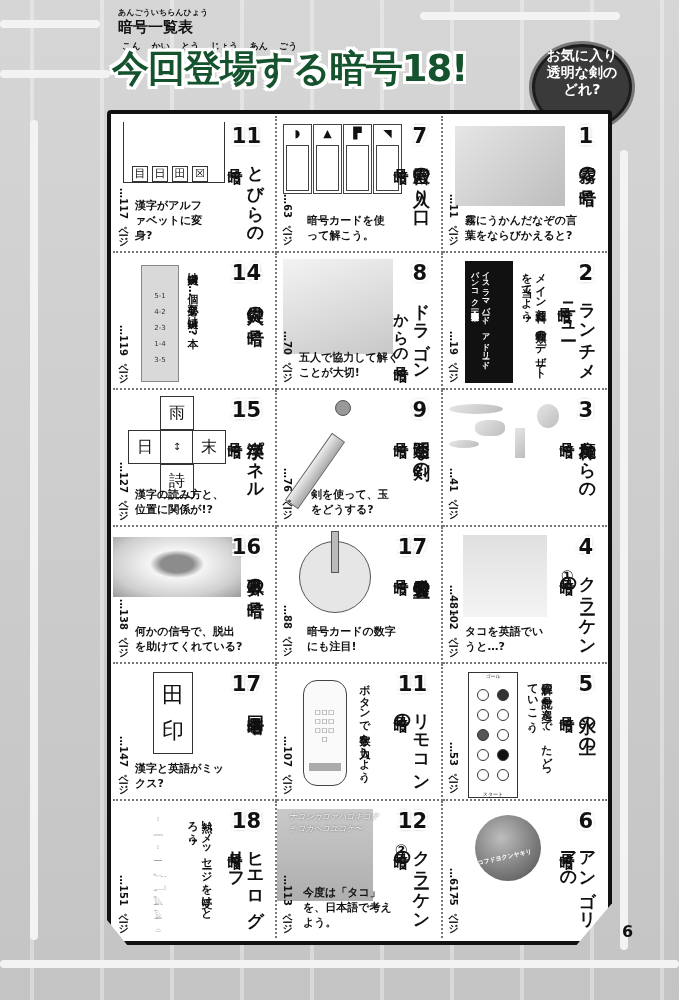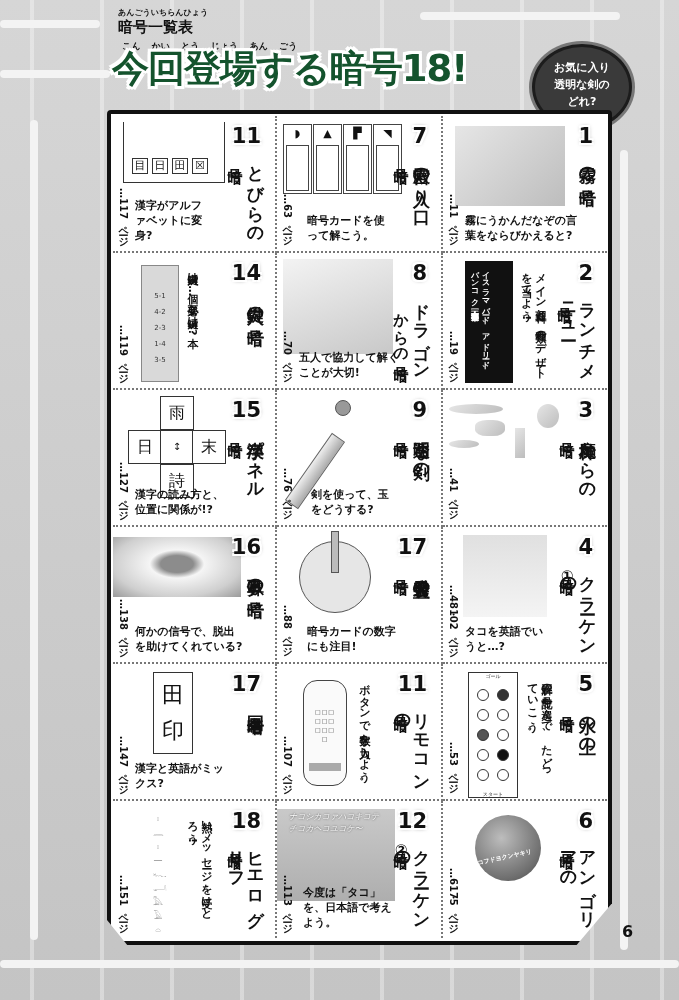--- a/index.html
+++ b/index.html
@@ -8,21 +8,21 @@
       repeating-linear-gradient(90deg,rgba(255,255,255,0.0) 0 30px,rgba(255,255,255,0.35) 30px 34px,rgba(255,255,255,0) 34px 70px),
       linear-gradient(#d6d6d6,#c4c4c4);}
   .circuit{position:absolute;background:#f3f3f3;border-radius:6px;}
   .header-small{position:absolute;left:118px;top:8px;}
   .ruby-small{font-size:8px;font-weight:bold;letter-spacing:0px;display:block;line-height:9px;}
   .small-title{font-size:15px;font-weight:bold;line-height:17px;}
   .main-title{position:absolute;left:112px;top:44px;font-size:37px;font-weight:900;color:#14532d;
      text-shadow:-3px -3px 0 #fff,3px -3px 0 #fff,-3px 3px 0 #fff,3px 3px 0 #fff,0 3px 0 #fff,3px 0 0 #fff,0 -3px 0 #fff,-3px 0 0 #fff;letter-spacing:-1px;white-space:nowrap;}
   .main-ruby{position:absolute;left:122px;top:40px;font-size:9px;font-weight:bold;word-spacing:8px;white-space:nowrap;color:#111;}
   .badge{position:absolute;left:532px;top:44px;width:100px;height:86px;border-radius:50%;background:#3a3a3a;border:3px solid #1c1c1c;
-     box-shadow:0 0 0 3px #777; color:#fff;text-align:center;font-weight:bold;font-size:11px;line-height:17px;padding-top:12px;box-sizing:border-box;}
+     box-shadow:0 0 0 3px #777; color:#fff;text-align:center;font-weight:bold;font-size:14px;line-height:17px;box-sizing:border-box;}
   .panel{position:absolute;left:107px;top:110px;width:505px;height:835px;background:#fff;border:4px solid #111;border-radius:4px 4px 4px 4px;box-sizing:border-box;
      clip-path:polygon(0 0,100% 0,100% 95%,93% 100%,4% 100%,0 97%);}
   .grid{position:absolute;left:113px;top:116px;width:494px;height:822px;display:grid;grid-template-columns:164px 166px 164px;grid-template-rows:repeat(6,137px);}
   .cell{position:relative;border-right:2px dotted #777;border-bottom:2px dotted #777;box-sizing:border-box;overflow:hidden;}
   .cell.col3{border-right:none;}
   .cell.row6{border-bottom:none;}
   .num{position:absolute;right:14px;top:8px;font-size:21px;font-weight:900;color:#111;
        text-shadow:-2px -2px 0 #fff,2px -2px 0 #fff,-2px 2px 0 #fff,2px 2px 0 #fff,0 0 4px #666;}
   .title-v{position:absolute;right:10px;top:38px;writing-mode:vertical-rl;font-size:17px;font-weight:900;line-height:19px;letter-spacing:1px;}
   .title-v2{position:absolute;right:32px;top:40px;writing-mode:vertical-rl;font-size:15px;font-weight:900;line-height:17px;}
@@ -65,21 +65,21 @@
   <div>透明な剣の</div>
   <div>どれ?</div>
 </div>
 
 <div class="panel"></div>
 
 <div class="grid">
 
   <div class="cell">
     <div style="position:absolute;left:10px;top:6px;width:100px;height:60px;border-left:1.5px solid #333;border-right:1.5px solid #333;border-bottom:1.5px solid #333;">
-      <div style="position:absolute;bottom:8px;left:8px;">
+      <div style="position:absolute;bottom:0;left:8px;">
         <span class="kbox">目</span><span class="kbox">日</span><span class="kbox">田</span><span class="kbox">☒</span>
       </div>
     </div>
     <div class="num">11</div>
     <div class="title-v">とびらの</div>
     <div class="title-v2">暗号</div>
     <div class="page-v">…117ページ</div>
     <div class="desc" style="width:70px">漢字がアルファベットに変身?</div>
   </div>
 
@@ -269,21 +269,21 @@
   <div class="cell row6">
     <div style="position:absolute;left:40px;top:10px;width:10px;height:115px;font-size:9px;line-height:14px;color:#777;text-align:center;">𓏤<br>𓈖<br>𓏤<br>—<br>𓆑<br>𓂝<br>𓅓<br>𓄿<br>𓏏</div>
     <div class="num">18</div>
     <div class="title-v">ヒエログリフ</div>
     <div class="title-v2">暗号</div>
     <div class="desc-v" style="left:72px;height:105px">熱いメッセージを受けとろう!</div>
     <div class="page-v">…151ページ</div>
   </div>
 
   <div class="cell row6">
-    <div class="photo" style="left:0;top:8px;width:118px;height:92px;background:linear-gradient(180deg,#c9c9c9,#aeaeae);">
+    <div class="photo" style="left:0;top:8px;width:96px;height:92px;background:linear-gradient(180deg,#c9c9c9,#aeaeae);">
       <div style="position:absolute;left:12px;top:2px;font-size:8px;font-style:italic;color:#fff;width:100px;line-height:12px;text-shadow:0 0 2px #333;">ナコシカコァハコキコテ チコカヘコユコケ〜</div>
     </div>
     <div class="num">12</div>
     <div class="title-v">クラーケンの</div>
     <div class="title-v2">暗号②</div>
     <div class="page-v">…113ページ</div>
     <div class="desc" style="left:26px;width:100px">今度は「タコ」を、日本語で考えよう。</div>
   </div>
 
   <div class="cell col3 row6">

